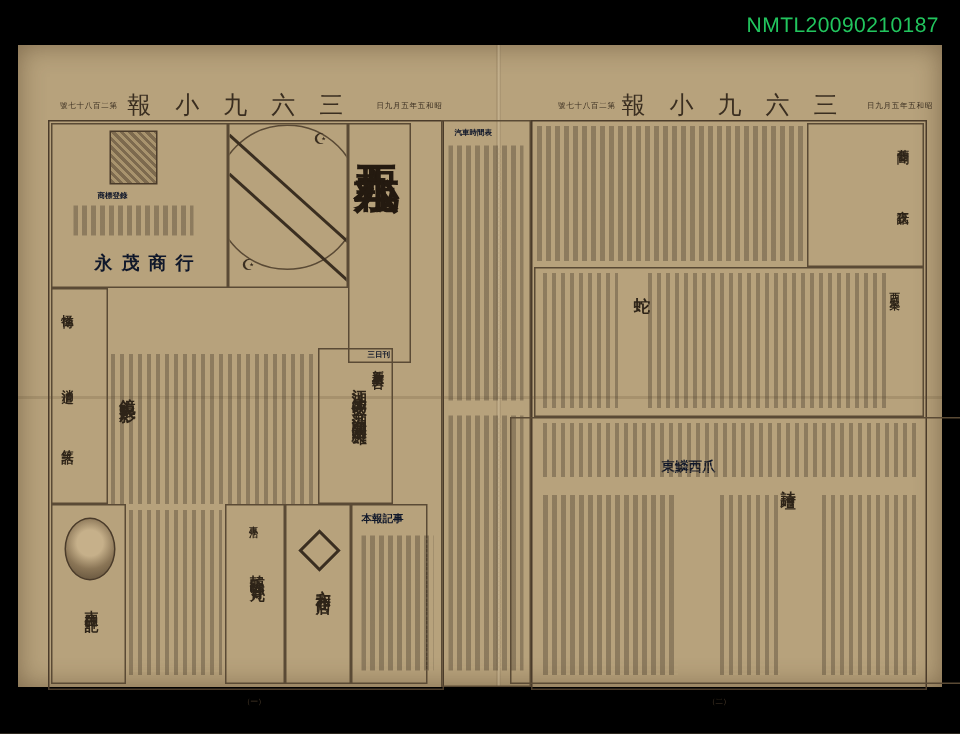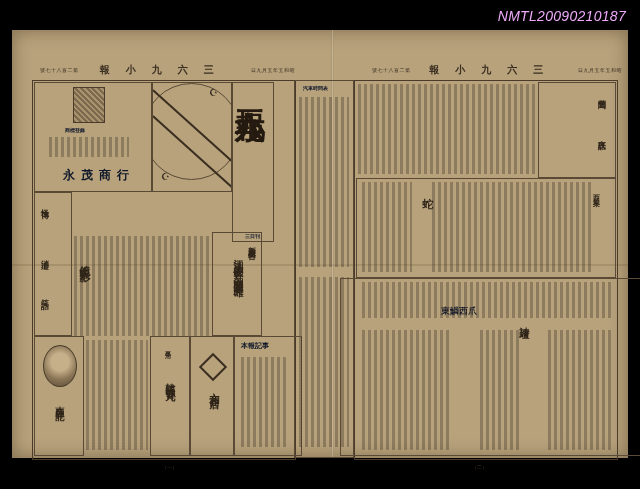--- a/index.html
+++ b/index.html
@@ -1,23 +1,23 @@
 <!DOCTYPE html>
 <html><head>
 <meta charset="utf-8">
 <style>
   html, body { margin:0; padding:0; background:#000; }
   body { width:640px; height:489px; position:relative; overflow:hidden; font-family:"DejaVu Serif", serif; }
-  .watermark { position:absolute; top:8px; right:14px; color:#f0abfc; font-family:"Liberation Sans", sans-serif; font-size:14px; letter-spacing:0.3px;font-style:italic; }
+  .watermark { position:absolute; top:8px; right:14px; color:#22c55e; font-family:"Liberation Sans", sans-serif; font-size:14px; letter-spacing:0.3px; }
   .paper { position:absolute; left:12px; top:30px; width:616px; height:428px; background:#b7a27c; box-shadow:inset 0 0 18px rgba(60,40,20,.45); }
   .fold { position:absolute; top:0; bottom:0; left:319px; width:3px; background:linear-gradient(to right, rgba(80,60,35,.25), rgba(230,215,185,.35), rgba(80,60,35,.2)); }
   .hfold { position:absolute; left:0; right:0; top:234px; height:2px; background:rgba(90,70,45,.18); }
   .masthead { position:absolute; top:33px; height:14px; font-size:9px; color:#3a2e20; display:flex; align-items:center; justify-content:space-between; }
   .masthead .small { font-size:5px; letter-spacing:0.5px; }
-  .masthead .title { font-size:10px; letter-spacing:16px; font-weight:bold; }
+  .masthead .title { font-size:16px; letter-spacing:16px; font-weight:normal; }
   .frame { position:absolute; border:1.5px solid #4a3b2a; }
   .box { position:absolute; border:1px solid #5a4a35; box-sizing:border-box; }
   .vtext { writing-mode:vertical-rl; color:#2e2418; font-weight:bold; letter-spacing:2px; }
   .filler { background-image: repeating-linear-gradient(to right, rgba(45,35,25,.55) 0 3px, transparent 3px 6px), repeating-linear-gradient(to bottom, transparent 0 2px, rgba(183,162,124,.7) 2px 3px); opacity:.55; position:absolute; }
   .big-logo { font-size:38px; font-weight:bold; color:#241a10; line-height:44px; font-family:"DejaVu Serif", serif; }
   .htext { color:#0f172a; font-weight:bold; }
   .page-no { position:absolute; top:434px; font-size:5px; color:#4a3b2a; }
   .portrait { position:absolute; border-radius:50%; background:radial-gradient(circle at 50% 40%, #c6b08a 0 30%, #8a7556 60%, #5a4a35 100%); border:1px solid #4a3b2a; }
   .stamp { position:absolute; background:repeating-linear-gradient(45deg,#7d6a4e 0 2px,#a8936d 2px 4px); border:1px solid #4a3b2a; }
   .diag { position:absolute; height:1.5px; background:#3a2e20; transform-origin:left center; }
@@ -93,21 +93,21 @@
   <div class="box" style="left:138px; top:306px; width:40px; height:120px;">
     <div class="vtext" style="position:absolute; left:12px; top:8px; font-size:6px;">專治</div>
     <div class="vtext" style="position:absolute; left:12px; top:38px; font-size:10px;">韓氏強腎丸</div>
   </div>
 
   <div class="box" style="left:178px; top:306px; width:44px; height:120px;">
     <div class="badge" style="left:12px; top:20px;"></div>
     <div class="vtext" style="position:absolute; left:16px; top:48px; font-size:10px;">六和商店</div>
   </div>
 
-  <div class="box" style="left:222px; top:306px; width:68px; height:120px;padding-left:32px;">
+  <div class="box" style="left:222px; top:306px; width:51px; height:120px;padding-left:32px;">
     <div class="htext" style="position:absolute; left:6px; top:4px; font-size:7px;">本報記事</div>
     <div class="filler" style="left:6px; top:20px; width:48px; height:90px;"></div>
   </div>
 
   <div class="box" style="left:282px; top:50px; width:60px; height:378px;">
     <div class="htext" style="position:absolute; left:8px; top:4px; font-size:5px;">汽車時間表</div>
     <div class="filler" style="left:4px; top:16px; width:50px; height:170px;"></div>
     <div class="filler" style="left:4px; top:196px; width:50px; height:170px;"></div>
   </div>
 

